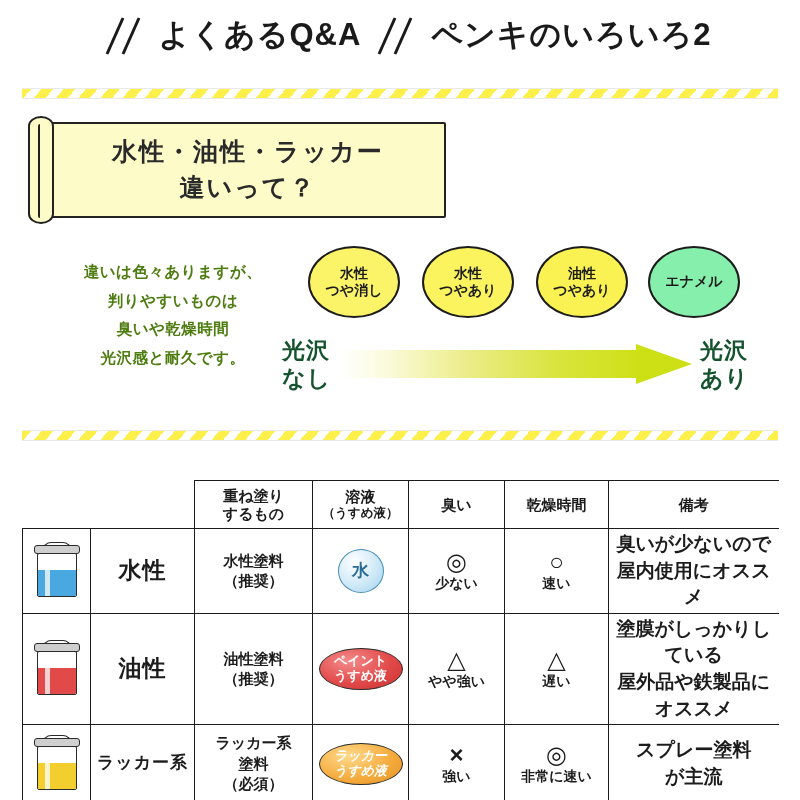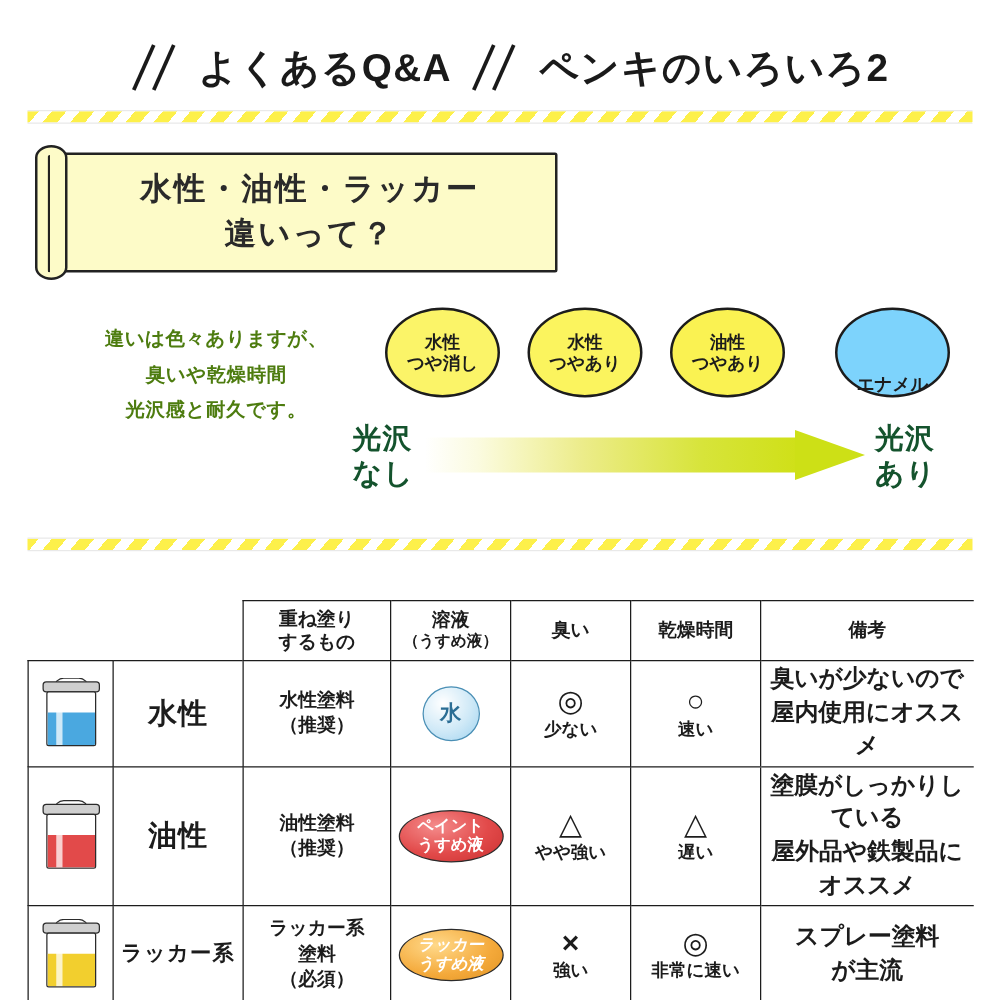--- a/index.html
+++ b/index.html
@@ -14,21 +14,21 @@
     position: relative;
     width: 800px; height: 800px;
     background: #ffffff;
   }
 
   
   .header {
     position: absolute;
     top: 14px; left: 0; width: 800px; height: 62px;
     display: flex;
-    align-items: flex-end;
+    align-items: flex-start;
     justify-content: center;
     gap: 0px;
   }
   .hdr-title {
     font-size: 31px;
     font-weight: bold;
     letter-spacing: 1px;
     color: #1a1a1a;
     white-space: nowrap;
   }
@@ -124,21 +124,21 @@
     justify-content: center;
     font-size: 14px;
     font-weight: bold;
     color: #1c1c1c;
     line-height: 1.25;
     text-align: center;
   }
   .bubble.b1 { left: 308px; top: 246px; background:#fbf468; }
   .bubble.b2 { left: 422px; top: 246px; background:#fbf45e; }
   .bubble.b3 { left: 536px; top: 246px; background:#faf252; }
-  .bubble.b4 { left: 668px; top: 246px; background:#7dd3fc;justify-content:flex-end; }
+  .bubble.b4 { left: 648px; top: 246px; background:#86efac; }
 
   
   .glossbar {
     position: absolute;
     left: 340px; top: 344px;
     width: 350px; height: 40px;
   }
   .glossbar .body {
     position: absolute;
     left: 0; top: 6px;
@@ -322,20 +322,21 @@
     <div class="scroll-box"></div>
     <div class="scroll-roll"></div>
     <div class="scroll-text">
       <div>水性・油性・ラッカー</div>
       <div>違いって？</div>
     </div>
   </div>
 
   <div class="desc">
     <div>違いは色々ありますが、</div>
+    <div>判りやすいものは</div>
     <div>臭いや乾燥時間</div>
     <div>光沢感と耐久です。</div>
   </div>
 
   <div class="bubble b1">
     <span>水性</span>
     <span>つや消し</span>
   </div>
   <div class="bubble b2">
     <span>水性</span>

